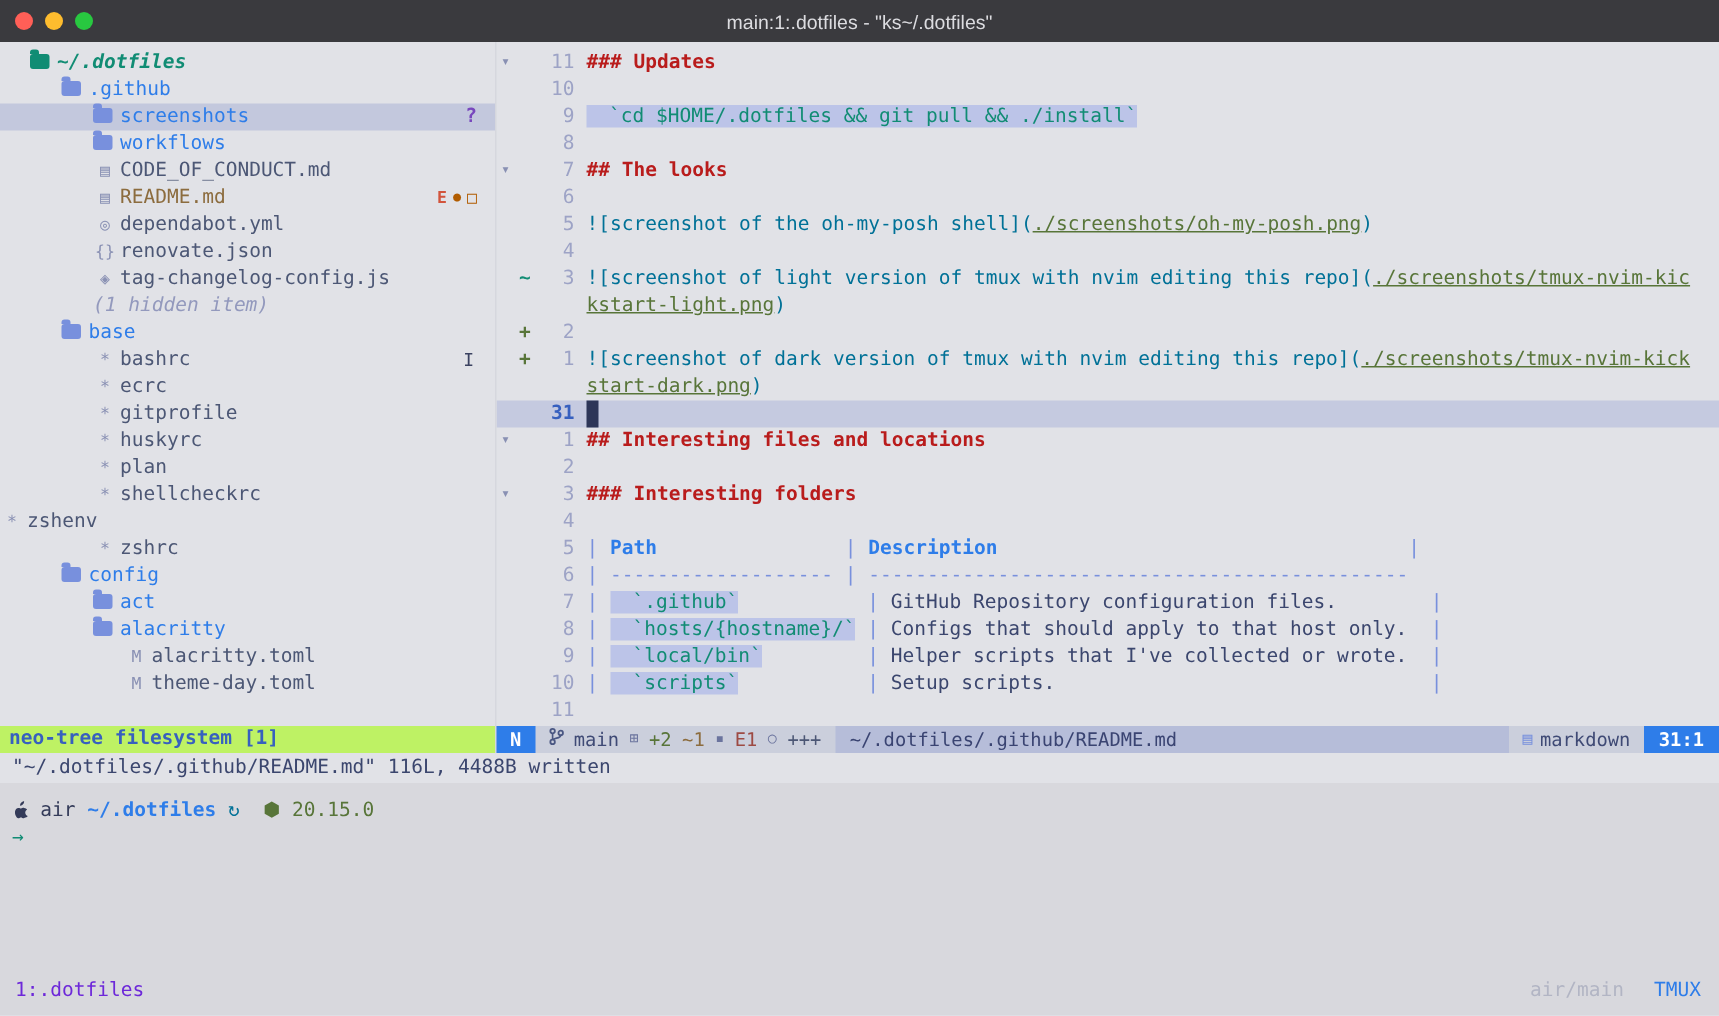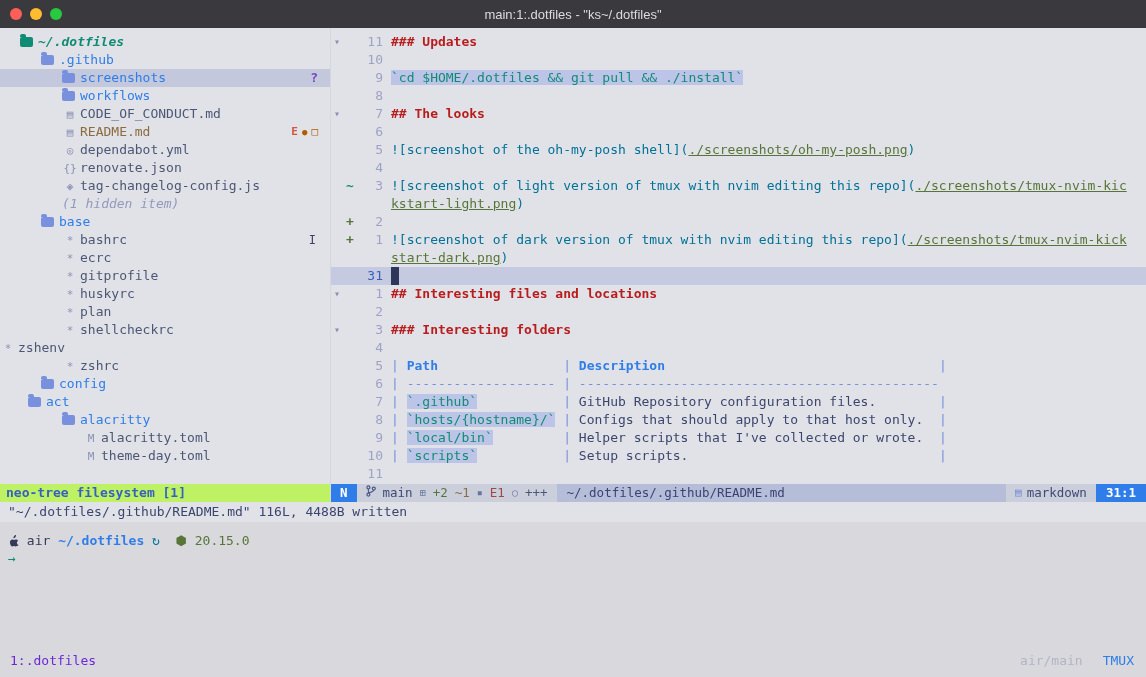--- a/index.html
+++ b/index.html
@@ -40,25 +40,25 @@
 
   .editorcol { flex:1; display:flex; flex-direction:column; min-width:0; border-left:1px solid #d6d7de; }
   #buffer { flex:1; padding-top:5px; overflow:hidden; }
   .eline { height:18px; line-height:18px; font-size:13px; display:flex; white-space:pre; }
   .eline.cur { background:#c5cae0; }
   .gfold { flex:0 0 12px; text-align:center; color:#8990b3; font-size:10px; }
   .gsign { flex:0 0 14px; text-align:center; font-weight:bold; }
   .gsign.add { color:#587539; }
   .gsign.change { color:#118c74; }
   .gnum { flex:0 0 26px; text-align:right; color:#9da3c6; }
-  .eline.cur .gnum { color:#3760bf; font-weight:normal; }
+  .eline.cur .gnum { color:#3760bf; font-weight:bold; }
   .etext { padding-left:8px; }
   .cursorblock { display:inline-block; width:8px; background:#2d3658; color:#2d3658; }
   .seg-heading { color:#b91c1c; font-weight:bold; }
-  .seg-code { color:#118c74; background:#bcc4e8; }
+  .seg-code { color:#118c74; background:#bcc4e8;padding-left:15px; }
   .seg-link { color:#007197; }
   .seg-url  { color:#587539; text-decoration:underline; }
   .seg-pipe { color:#7890dd; }
   .seg-dash { color:#7890dd; }
   .seg-th   { color:#2e7de9; font-weight:bold; }
   .seg-text { color:#3b466e; }
 
   
   .lualine { flex:0 0 18px; display:flex; font-size:12.5px; line-height:18px; background:#cbcfdc; color:#3f4a75; }
   .sl-mode { background:#2e7de9; color:#fff; font-weight:bold; padding:0 9px; }
@@ -127,21 +127,21 @@
           <div class="trow" style="padding-left: 41px;"><span class="folder"></span><span class="lbl-dir">base</span></div>
           <div class="trow" style="padding-left: 62px;"><span class="ficon">*</span><span class="lbl-file">bashrc</span><span class="ibeam">I</span></div>
           <div class="trow" style="padding-left: 62px;"><span class="ficon">*</span><span class="lbl-file">ecrc</span></div>
           <div class="trow" style="padding-left: 62px;"><span class="ficon">*</span><span class="lbl-file">gitprofile</span></div>
           <div class="trow" style="padding-left: 62px;"><span class="ficon">*</span><span class="lbl-file">huskyrc</span></div>
           <div class="trow" style="padding-left: 62px;"><span class="ficon">*</span><span class="lbl-file">plan</span></div>
           <div class="trow" style="padding-left: 62px;"><span class="ficon">*</span><span class="lbl-file">shellcheckrc</span></div>
           <div class="trow" style=""><span class="ficon">*</span><span class="lbl-file">zshenv</span></div>
           <div class="trow" style="padding-left: 62px;"><span class="ficon">*</span><span class="lbl-file">zshrc</span></div>
           <div class="trow" style="padding-left: 41px;"><span class="folder"></span><span class="lbl-dir">config</span></div>
-          <div class="trow" style="padding-left: 28px;"><span class="folder"></span><span class="lbl-dir">act</span></div>
+          <div class="trow" style="padding-left: 62px;"><span class="folder"></span><span class="lbl-dir">act</span></div>
           <div class="trow" style="padding-left: 62px;"><span class="folder"></span><span class="lbl-dir">alacritty</span></div>
           <div class="trow" style="padding-left: 83px;"><span class="ficon">M</span><span class="lbl-file">alacritty.toml</span></div>
           <div class="trow" style="padding-left: 83px;"><span class="ficon">M</span><span class="lbl-file">theme-day.toml</span></div>
         </div>
       <div class="sidebar-status">neo-tree filesystem [1]</div>
     </div>
     <div class="editorcol">
       <div id="buffer">
           <div class="eline"><span class="gfold">▾</span><span class="gsign"></span><span class="gnum">11</span><span class="etext"><span class="seg-heading">### Updates</span></span></div>
           <div class="eline"><span class="gfold"></span><span class="gsign"></span><span class="gnum">10</span><span class="etext"></span></div>

